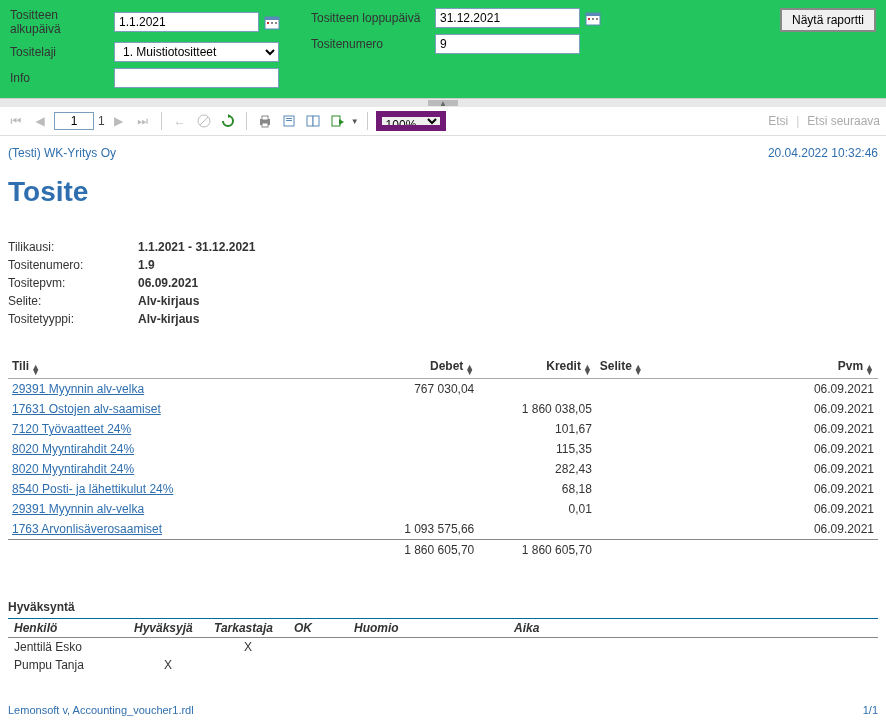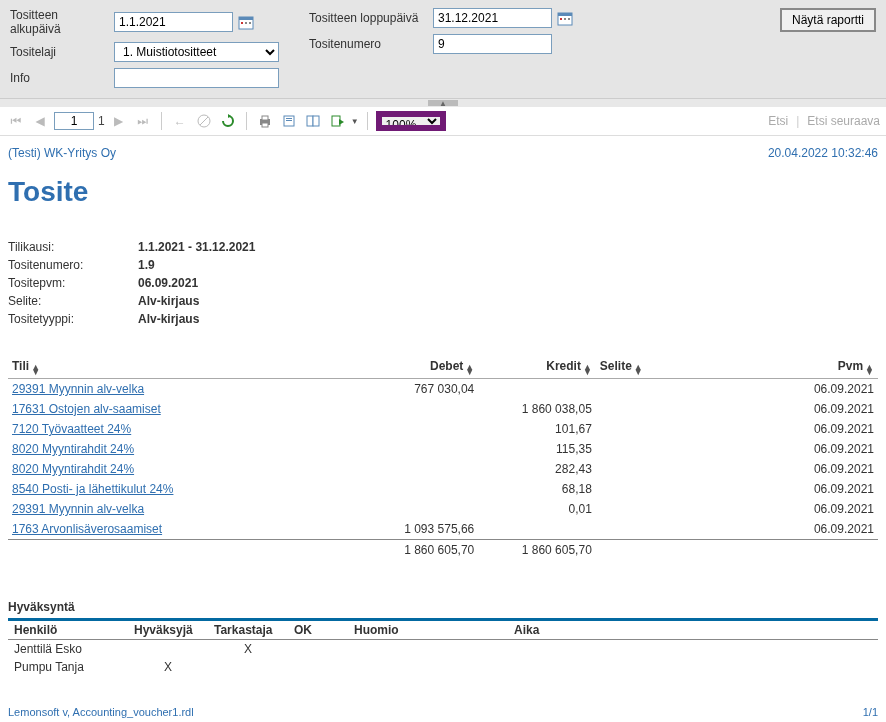--- a/index.html
+++ b/index.html
@@ -5,38 +5,38 @@
   * { box-sizing: border-box; }
   body {
     margin: 0;
     font-family: "Segoe UI", Arial, sans-serif;
     font-size: 12px;
     color: #333;
     background: #fff;
     width: 886px;
   }
   .filter-panel {
-    background: #e5e5e5;
+    background: #22c55e;
     padding: 8px 10px 10px 10px;
     border-bottom: 1px solid #ccc;
     display: flex;
     justify-content: space-between;
     align-items: flex-start;
   }
   .filter-cols { display: flex; gap: 30px; }
   .filter-col { display: flex; flex-direction: column; gap: 6px; }
   .filter-row { display: flex; align-items: center; gap: 4px; }
   .filter-label { width: 100px; }
   .text-input {
     border: 1px solid #7a9ebd;
     background: #fff;
     height: 20px;
     padding: 1px 4px;
     font-size: 12px;
-    width: 119px;
+    width: 145px;
   }
   .select-input {
     border: 1px solid #7a9ebd;
     background: #fff;
     height: 20px;
     padding: 1px 4px;
     font-size: 12px;
     width: 165px;
   }
   .cal-icon {
@@ -105,21 +105,21 @@
   .rows td.num, .rows th.num { text-align:right; }
   .rows td.date, .rows th.date { text-align:right; }
   .rows .acct a { color:#2f6fb0; text-decoration: underline; }
   .sort-icon { font-size:9px; color:#555; margin-left:2px; display:inline-flex; flex-direction:column; line-height:5px;}
   .totals td { border-top:1px solid #888; font-weight: normal;}
 
   .approval { margin-top: 40px; font-size:12px; }
   .approval h4 { margin: 0 0 4px 0; font-size:12px; }
   .apptab { border-collapse: collapse; width: 100%; }
   .apptab th, .apptab td { text-align:left; padding:2px 6px; }
-  .apptab th { border-top:3px solid #0369a1; border-bottom:1px solid #888; font-weight:bold; }
+  .apptab th { border-top:1px solid #0369a1; border-bottom:1px solid #888; font-weight:bold;font-style:italic; }
 
   .footer { margin-top: 10px; display:flex; justify-content:space-between; color:#2f6fb0; font-size:11px; padding:0 8px 8px 8px;}
   svg { display:block; }
 </style>
 </head>
 <body>
 
 <div class="filter-panel">
   <div class="filter-cols">
     <div class="filter-col">

